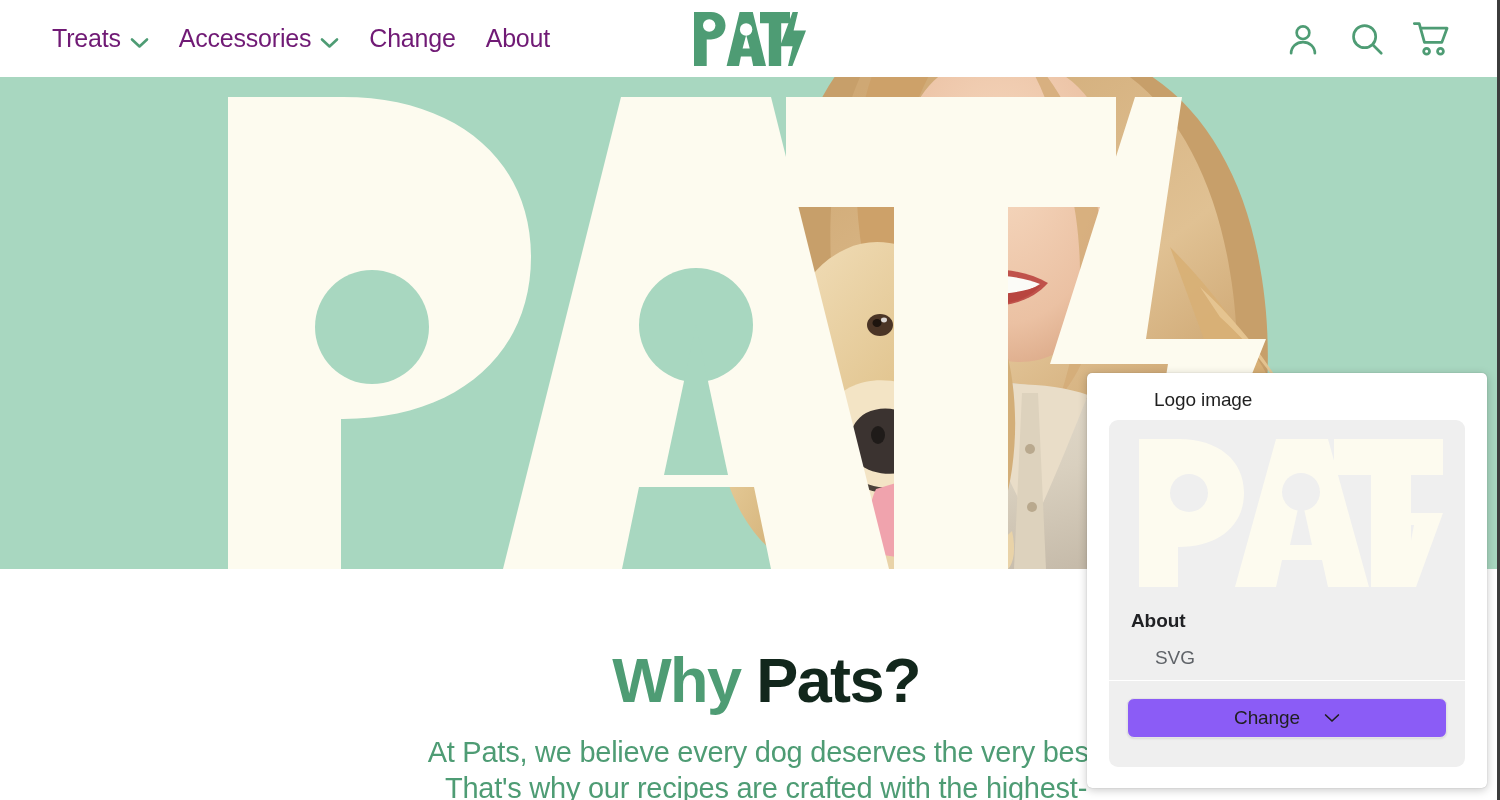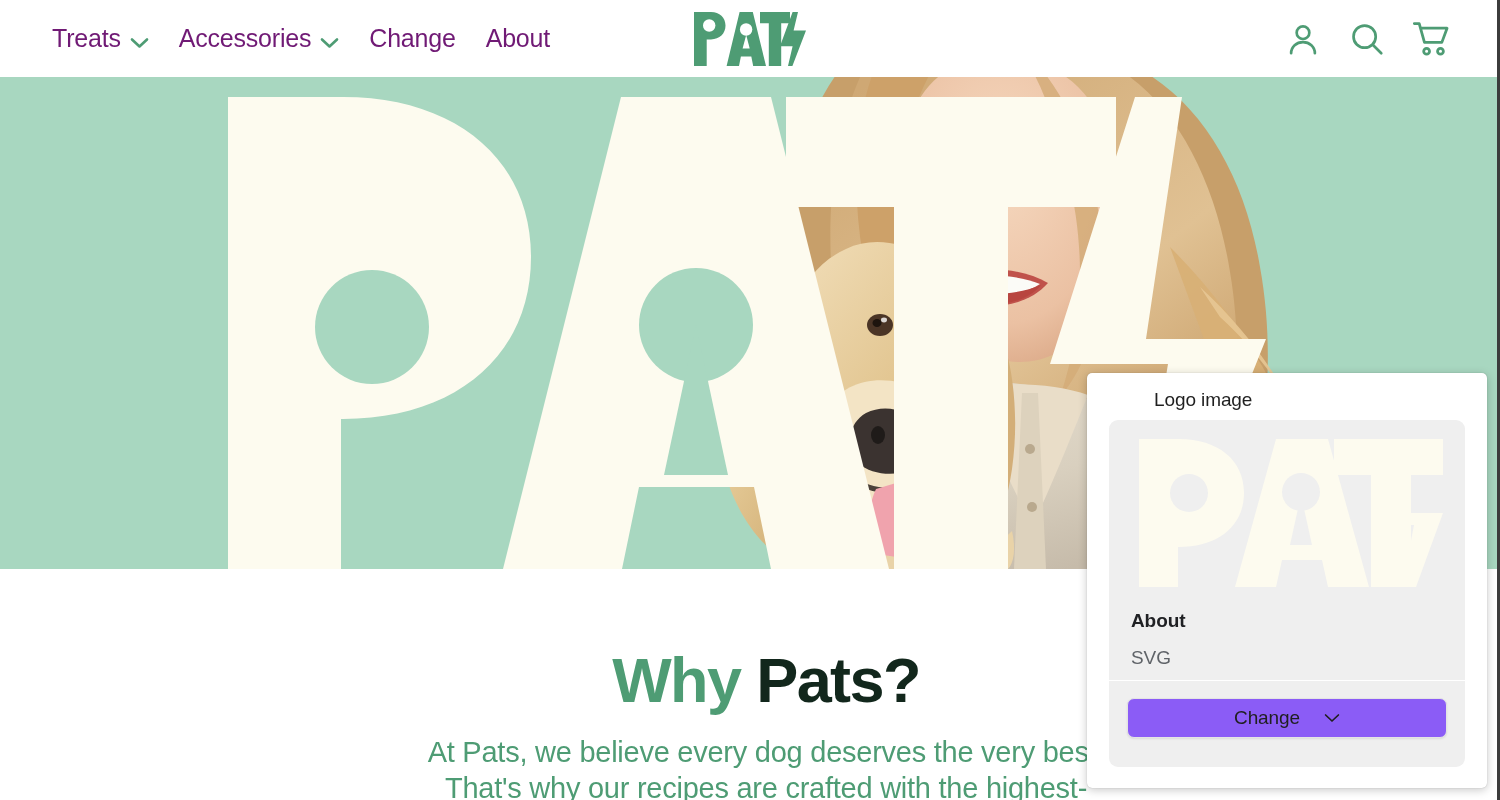--- a/index.html
+++ b/index.html
@@ -184,20 +184,21 @@
     font-size: 19px;
     font-weight: 700;
     color: #202124;
     letter-spacing: -0.1px;
   }
   .media-format {
     margin-top: 15px;
     font-size: 19px;
     color: #5f6368;
     letter-spacing: -0.1px;
+    margin-left: 24px;
   }
 
   .media-divider {
     position: absolute;
     left: 0;
     top: 260px;
     width: 356px;
     height: 1px;
     background: #ffffff;
   }

